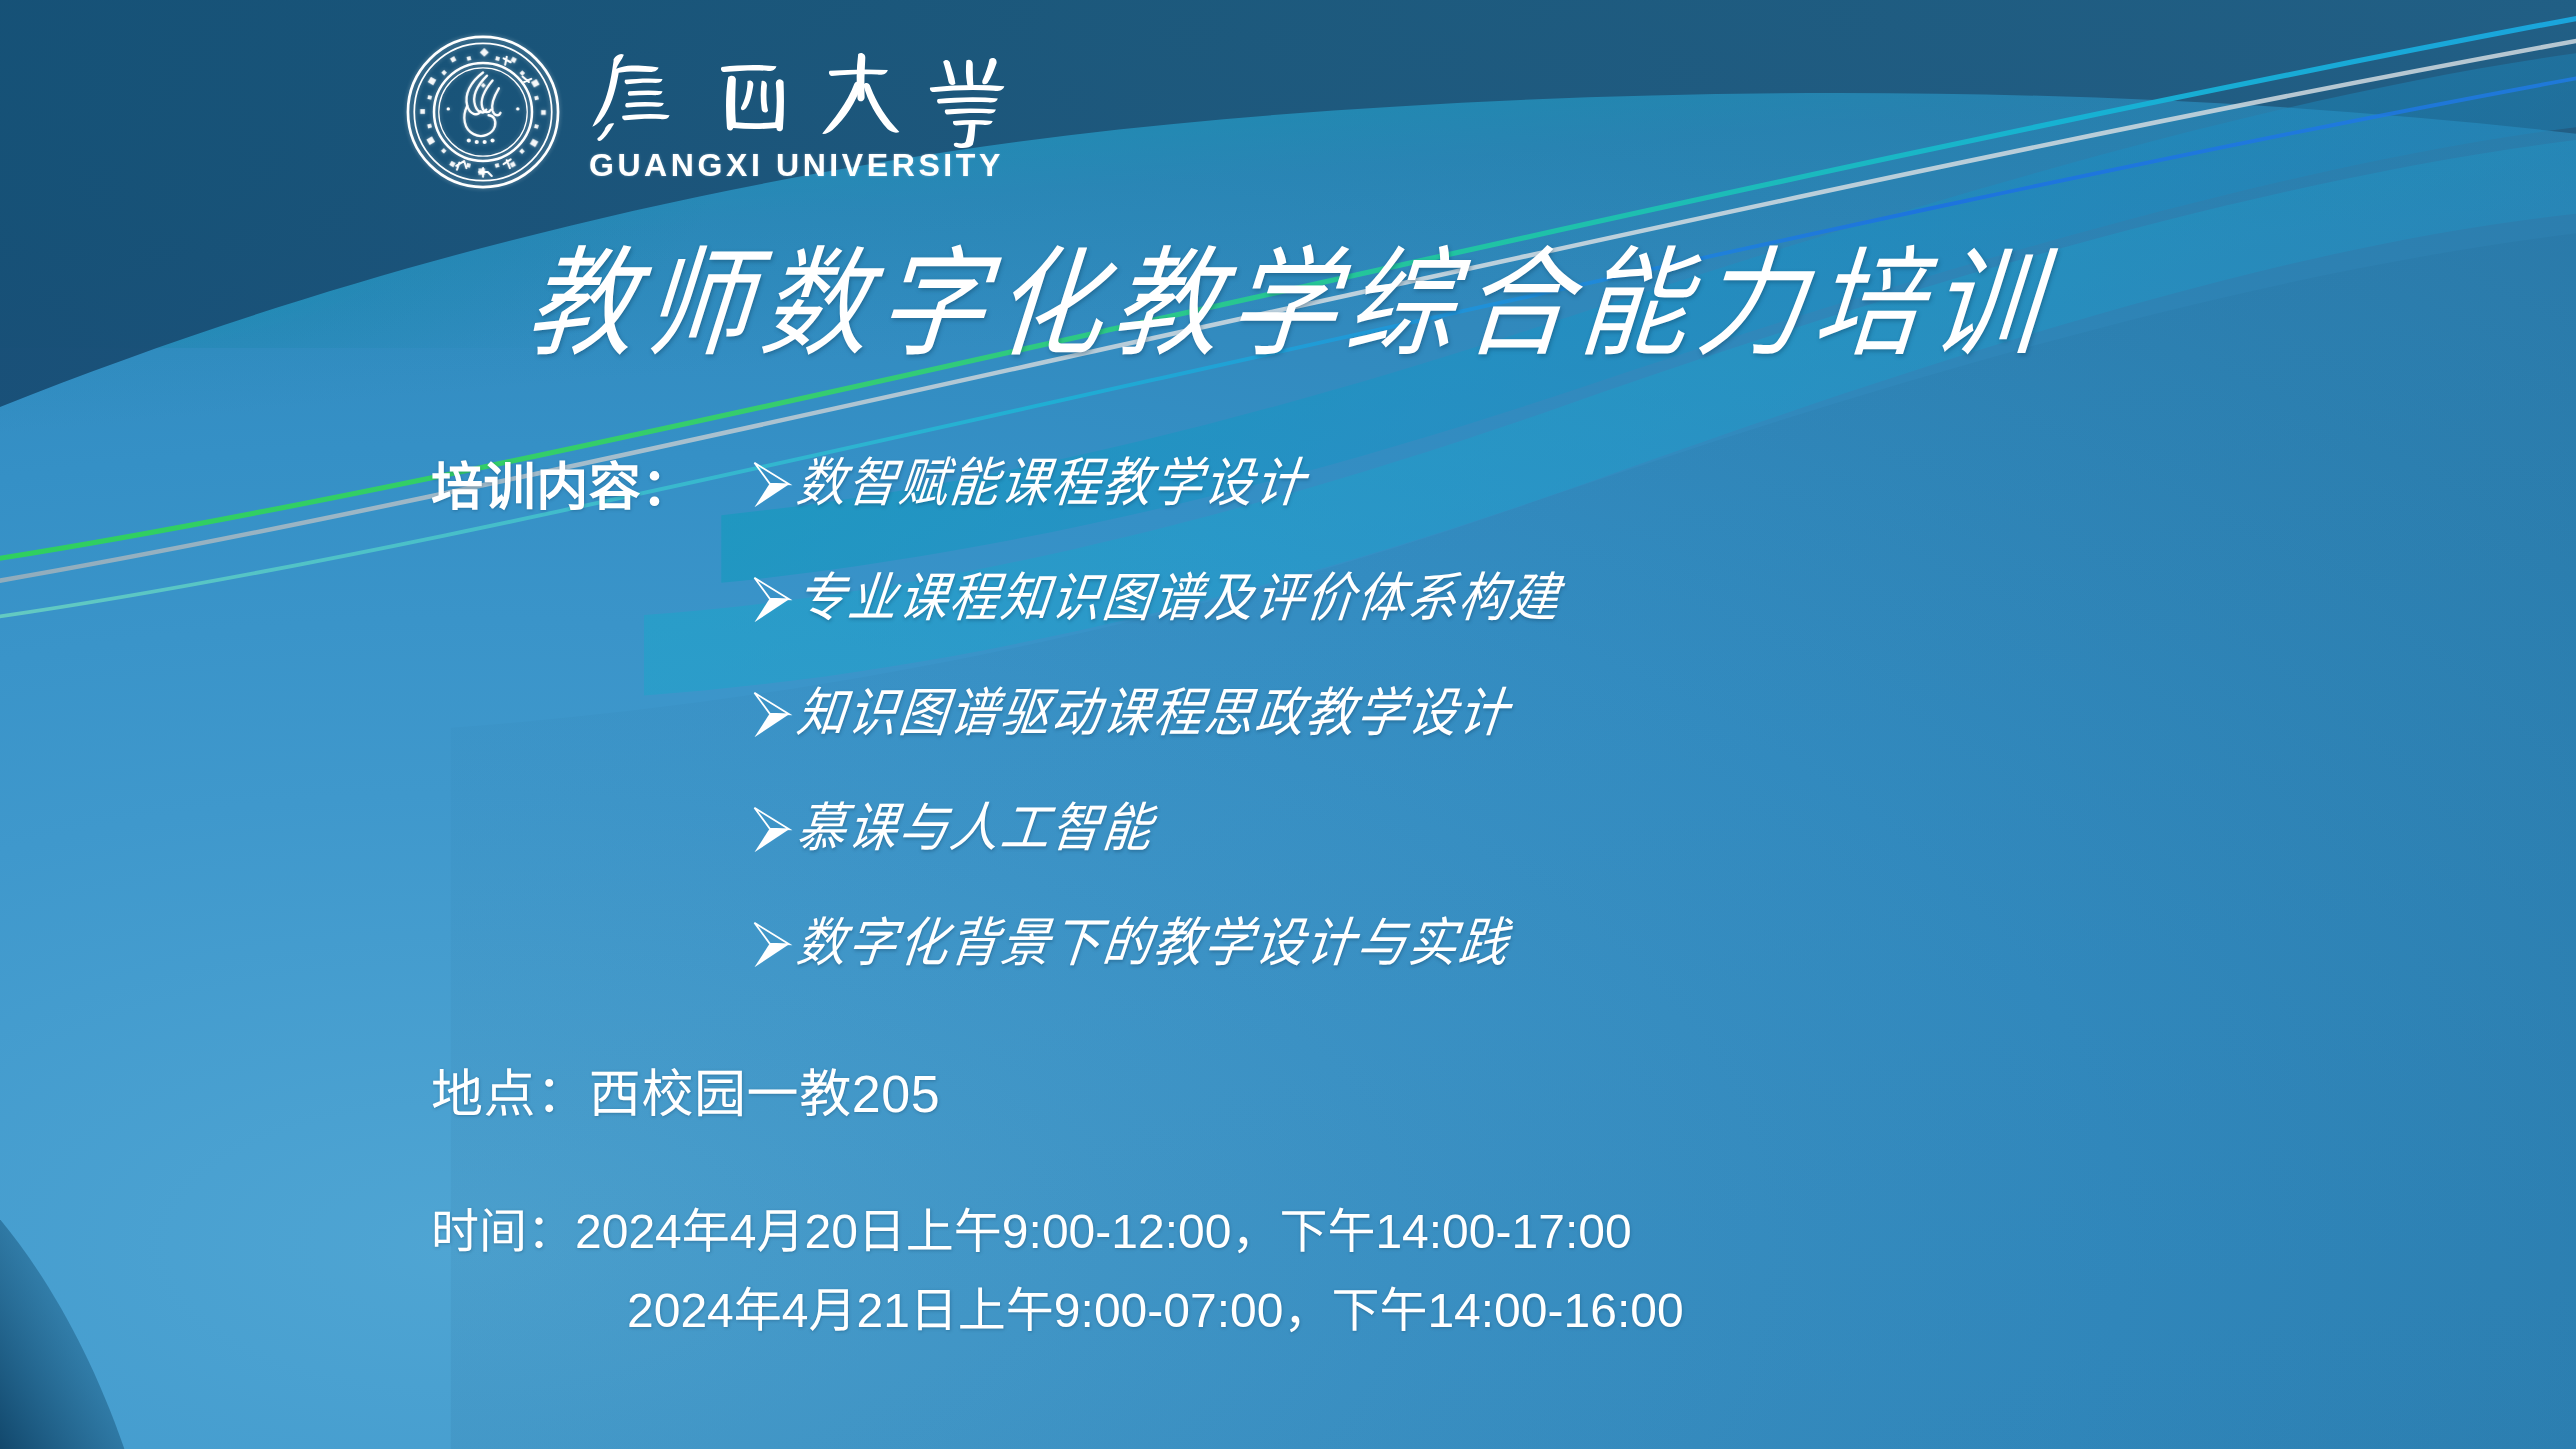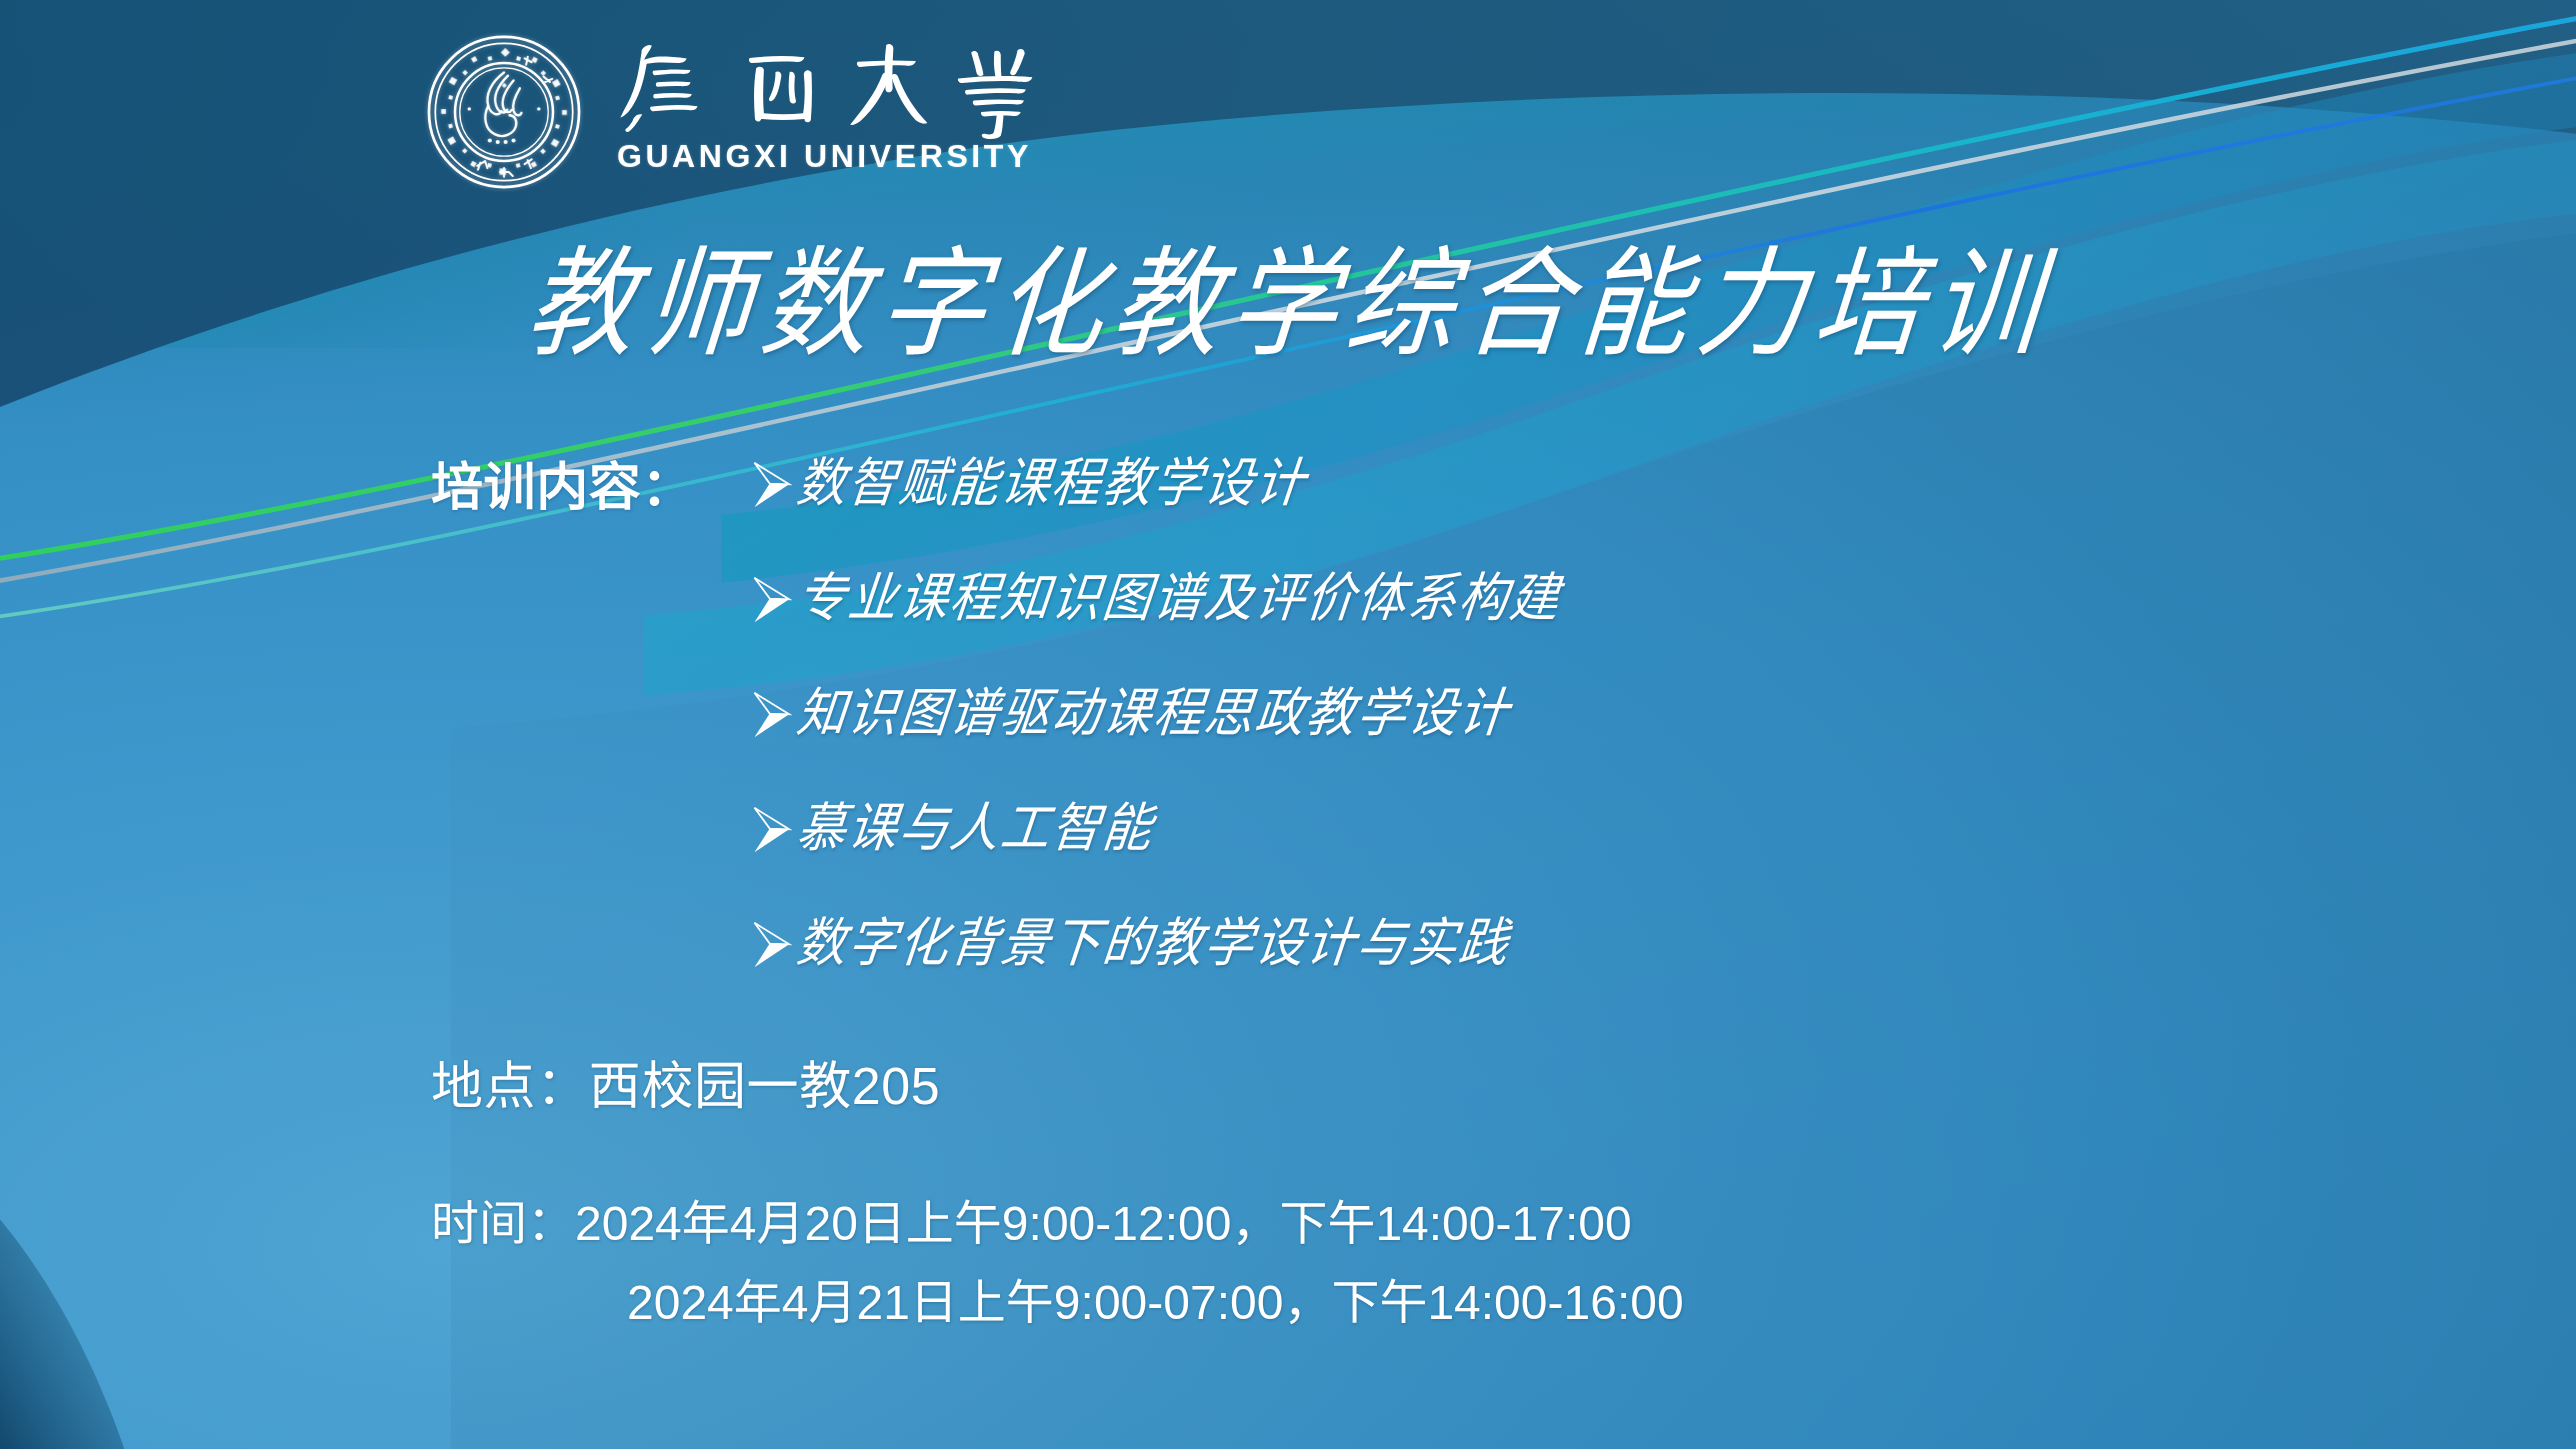--- a/index.html
+++ b/index.html
@@ -43,25 +43,25 @@
     position: absolute;
     inset: 0;
     width: 100%;
     height: 100%;
     display: block;
   }
 
   
   .logo-block {
     position: absolute;
-    left: 425px;
+    left: 404px;
     top: 33px;
     display: flex;
-    align-items: flex-start;
-    gap: 30px;
+    align-items: center;
+    gap: 23px;
   }
   .emblem {
     width: 158px;
     height: 158px;
     flex: 0 0 auto;
     filter: drop-shadow(0 0 1.9px rgba(255,255,255,0.35));
   }
   .logo-words {
     display: flex;
     flex-direction: column;
@@ -147,21 +147,21 @@
     font-style: italic;
     font-weight: 400;
     letter-spacing: 1.9px;
     white-space: nowrap;
     font-family: "DejaVu Serif", "Liberation Serif", serif;
     transform: skewX(-6deg) scaleY(1.08);
     transform-origin: left top;
     text-shadow: 0.6px 1.3px 3.2px rgba(5,45,75,0.30);
   }
   .row-place {
-    margin-top: 28px;
+    margin-top: 36px;
     font-size: 52px;
     line-height: 1;
     white-space: nowrap;
     letter-spacing: 0.6px;
     text-shadow: 0.6px 1.3px 3.2px rgba(5,45,75,0.30);
   }
   .row-time {
     margin-top: 88px;
     font-size: 48px;
     line-height: 1;

